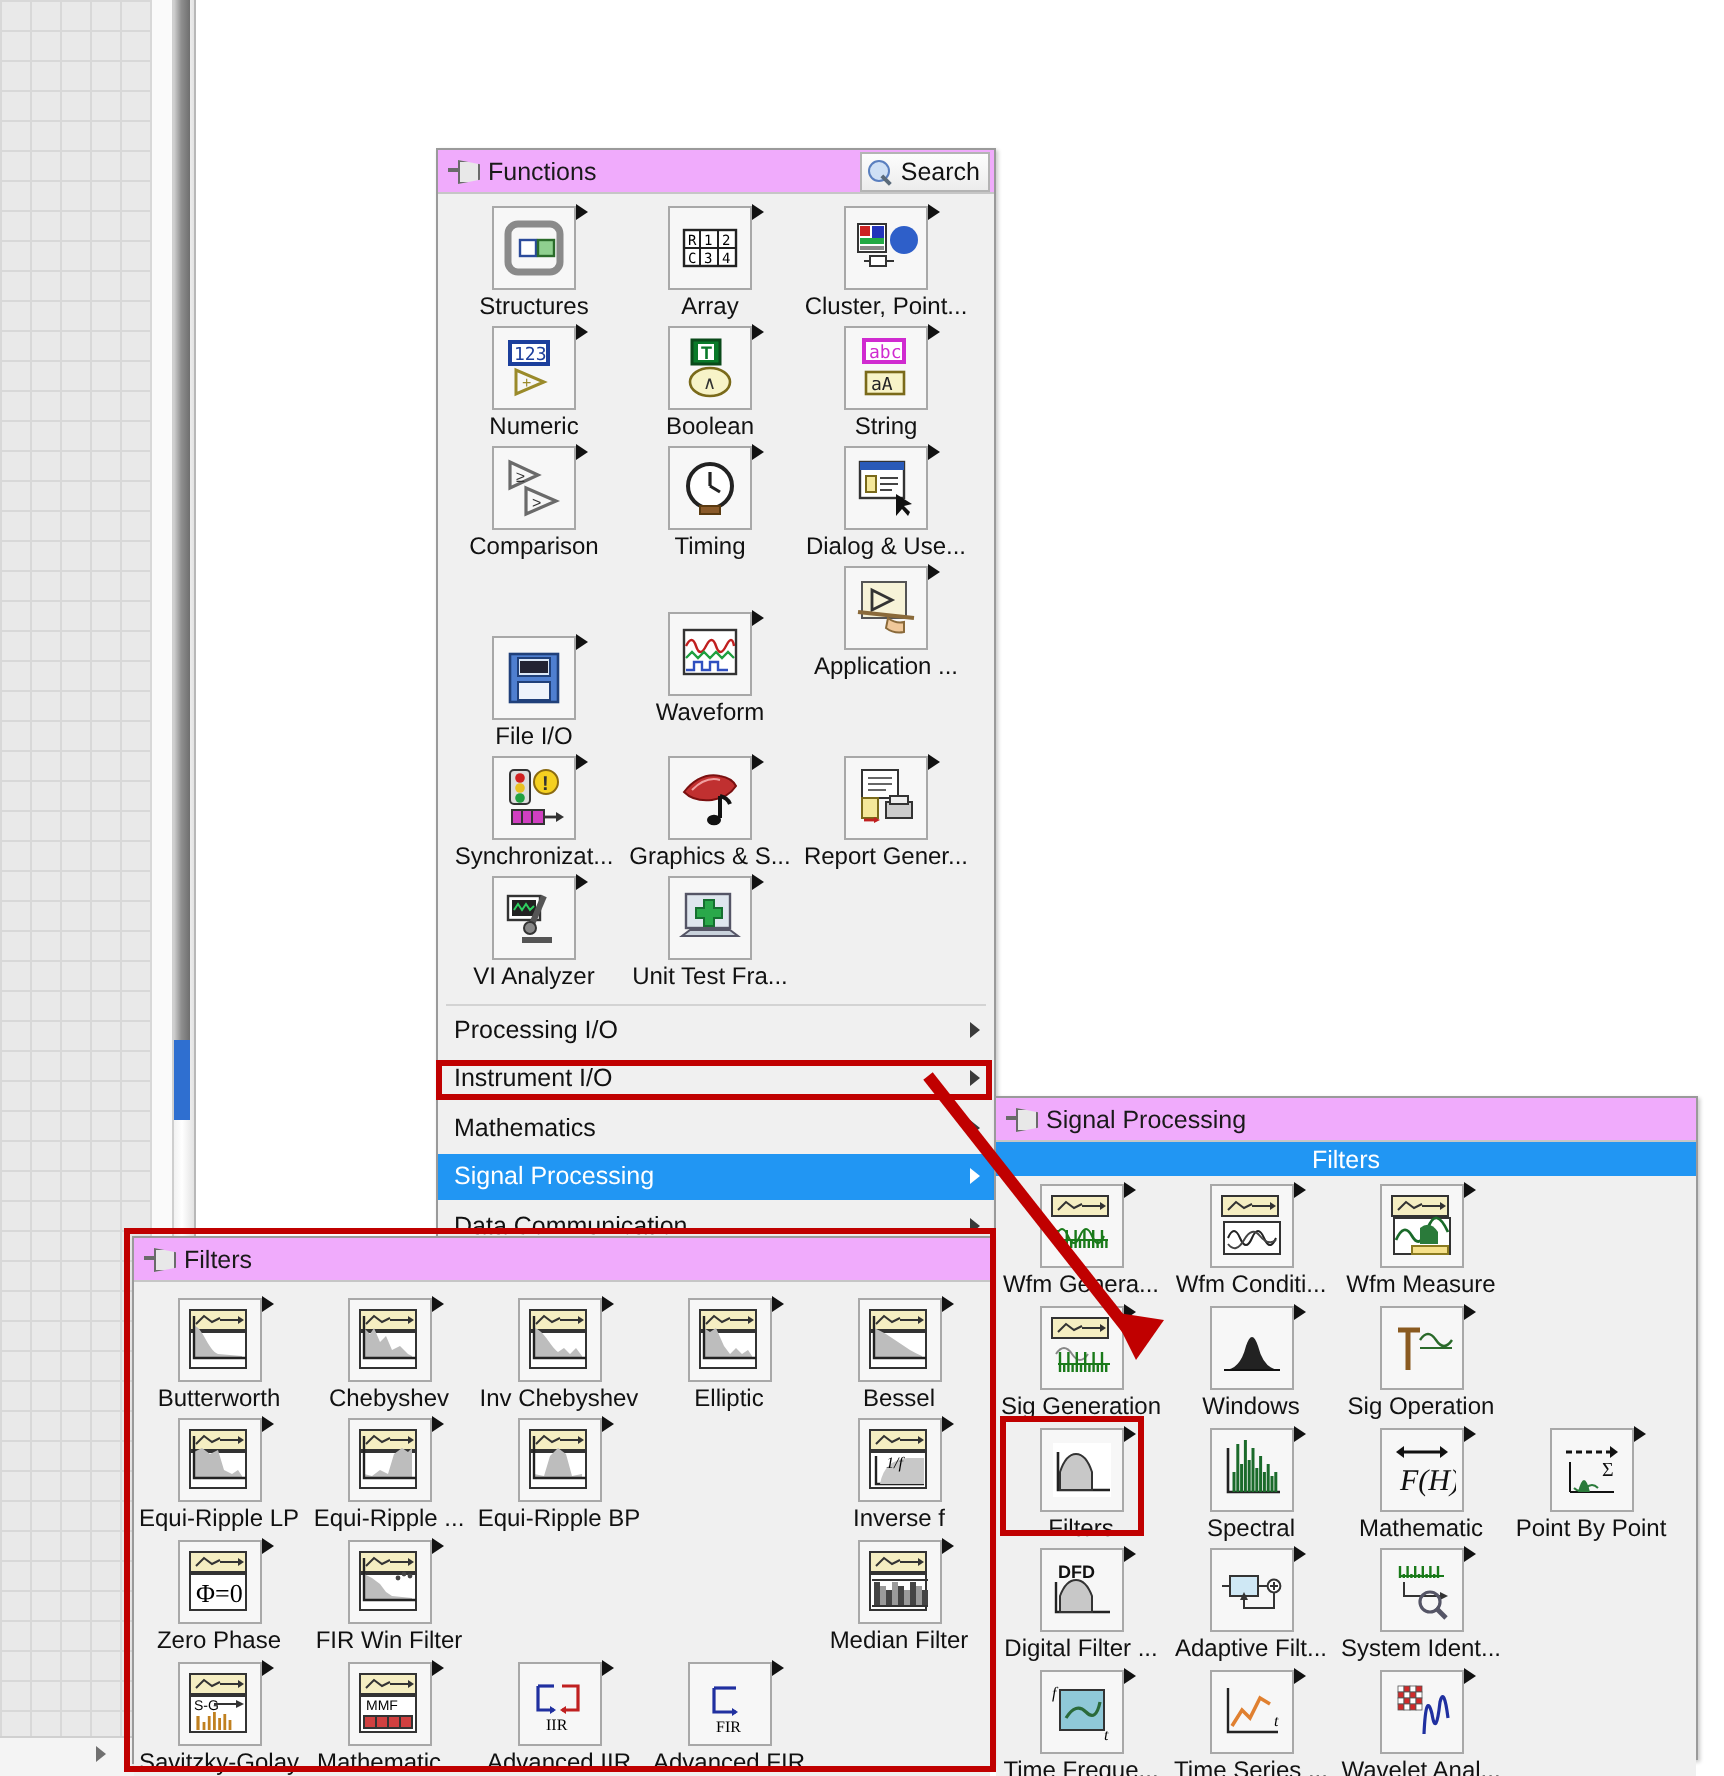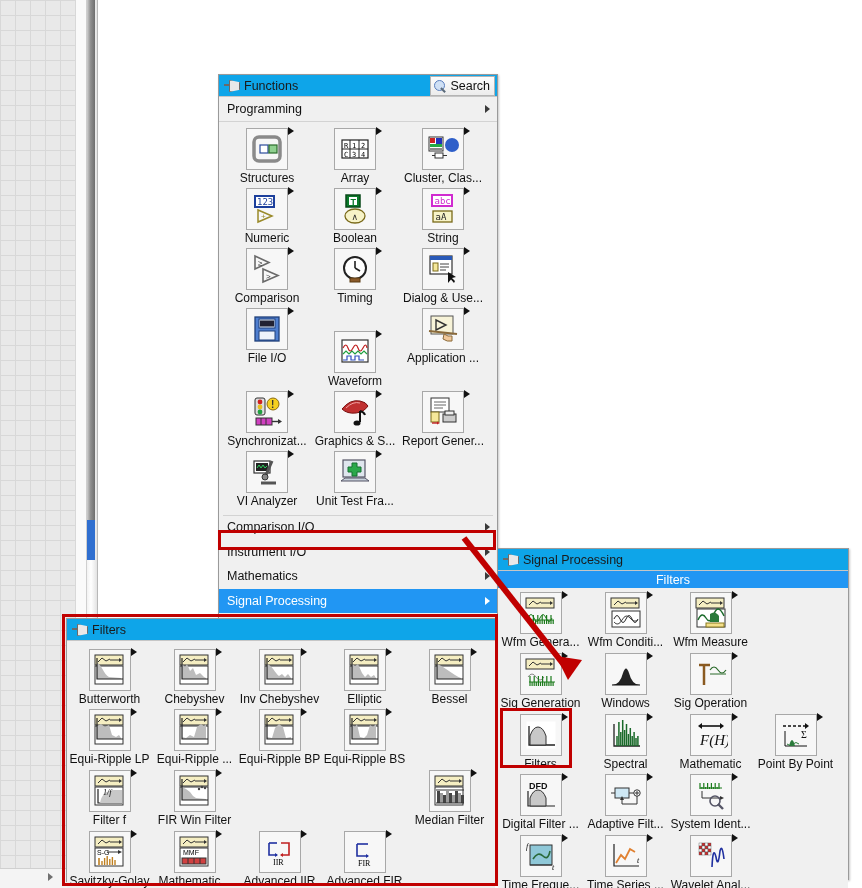--- a/index.html
+++ b/index.html
@@ -49,21 +49,21 @@
     position:absolute;left:96px;top:0;width:766px;height:888px;background:#ffffff;
   }
 
   
   .palette{
     position:absolute;background:#f0f0f0;
     border:1px solid #9a9a9a;
     box-shadow:1px 1px 2px rgba(0,0,0,.22);
   }
   .pal-title{
-    height:21px;background:#0ea5e9;border-bottom:1px solid #c6c6c6;
+    height:21px;background:#f0abfc;border-bottom:1px solid #c6c6c6;
     display:flex;align-items:center;gap:5px;padding-left:5px;
     font-size:12.5px;color:#1a1a1a;position:relative;
   }
   .pal-title .tname{white-space:nowrap;}
   .pin-icon{width:15px;height:13px;flex:none;position:relative;}
   .pin-icon .bar{position:absolute;left:0;top:5px;width:6px;height:2px;background:#6a6a6a;}
   .pin-icon .head{position:absolute;left:5px;top:1px;width:9px;height:10px;
      border:1.4px solid #6a6a6a;background:#e8e8e8;
      clip-path:polygon(0 0,100% 18%,100% 82%,0 100%);}
   .search-btn{
@@ -159,24 +159,20 @@
     <span class="tname">Functions</span>
     <span class="search-btn">
       <span class="mag">
           <span class="lens"></span>
           <span class="hdl"></span>
         </span>
       <span>Search</span>
     </span>
   </div>
 
-  <div class="cat-row top">
-    <span>Programming</span>
-    <span class="cat-arrow"></span>
-  </div>
 
   <div class="icon-area">
     <div class="icon-grid" id="fn-grid">
         <div class="pal-item" style="width: 88px;">
           <div class="glyphbox">
             <svg width="34" height="34" viewBox="0 0 34 34">
               <rect x="4" y="5" width="26" height="24" rx="5" fill="none" stroke="#8a8a8a" stroke-width="3.5"></rect>
               <rect x="10" y="13" width="8" height="8" fill="#fff" stroke="#2b4b9b" stroke-width="1.2"></rect>
               <rect x="19" y="13" width="8" height="8" fill="#8fd08f" stroke="#2a6b2a" stroke-width="1.2"></rect>
             </svg>
@@ -210,21 +206,21 @@
               <rect x="10" y="6" width="6" height="6" fill="#2233bb"></rect>
               <rect x="4" y="12" width="12" height="3" fill="#22aa44"></rect>
               <rect x="4" y="16" width="12" height="2" fill="#888"></rect>
               <circle cx="26" cy="13" r="7" fill="#2e5fc9"></circle>
               <rect x="9" y="21" width="8" height="5" fill="#fff" stroke="#333" stroke-width="1"></rect>
               <line x1="6" y1="23.5" x2="9" y2="23.5" stroke="#333"></line>
               <line x1="17" y1="23.5" x2="21" y2="23.5" stroke="#333"></line>
             </svg>
             <span class="sub-tri"></span>
           </div>
-          <div class="lbl">Cluster, Clas...</div>
+          <div class="lbl">Cluster, Point...</div>
         </div>
         <div class="pal-item" style="width: 88px;">
           <div class="glyphbox">
             <svg width="34" height="34" viewBox="0 0 34 34">
               <rect x="5" y="4" width="19" height="11" fill="#fff" stroke="#1c3f9c" stroke-width="2"></rect>
               <text x="7" y="13" font-size="9" font-family="monospace" fill="#1c3f9c">123</text>
               <polygon points="8,18 8,30 22,24" fill="none" stroke="#9a8a2a" stroke-width="1.5"></polygon>
               <text x="11" y="27" font-size="8" fill="#9a8a2a">+</text>
             </svg>
             <span class="sub-tri"></span>
@@ -288,21 +284,21 @@
               <rect x="7" y="11" width="5" height="8" fill="#f5e89a" stroke="#7a6a1a"></rect>
               <line x1="14" y1="12" x2="23" y2="12" stroke="#444"></line>
               <line x1="14" y1="15" x2="23" y2="15" stroke="#444"></line>
               <line x1="14" y1="18" x2="20" y2="18" stroke="#444"></line>
               <polygon points="22,20 22,31 25,27.5 28,31 29,29 26,26 30,25" fill="#111"></polygon>
             </svg>
             <span class="sub-tri"></span>
           </div>
           <div class="lbl">Dialog &amp; Use...</div>
         </div>
-        <div class="pal-item" style="width: 88px;">
+        <div class="pal-item" style="width: 88px; margin-top: 35px;">
           <div class="glyphbox">
             <svg width="34" height="34" viewBox="0 0 34 34">
               <rect x="5" y="5" width="24" height="24" fill="#4f7fd0" stroke="#20407a" stroke-width="1.3"></rect>
               <rect x="9" y="7" width="16" height="9" fill="#dce8f8" stroke="#20407a"></rect>
               <rect x="10" y="8.5" width="14" height="6" fill="#223"></rect>
               <rect x="9" y="19" width="16" height="9" fill="#eef3fb" stroke="#20407a"></rect>
             </svg>
             <span class="sub-tri"></span>
           </div>
           <div class="lbl">File I/O</div>
@@ -403,21 +399,21 @@
             </svg>
             <span class="sub-tri"></span>
           </div>
           <div class="lbl">Unit Test Fra...</div>
         </div>
       </div>
   </div>
 
   <div id="fn-cats">
       <div class="cat-row">
-        <span>Comparison I/O</span>
+        <span>Processing I/O</span>
         <span class="cat-arrow"></span>
       </div>
       <div class="cat-row">
         <span>Instrument I/O</span>
         <span class="cat-arrow"></span>
       </div>
       <div class="cat-row">
         <span>Mathematics</span>
         <span class="cat-arrow"></span>
       </div>
@@ -865,52 +861,51 @@
               <polygon points="26,5 29,7 26,9" fill="#333"></polygon>
               <rect x="2" y="13" width="28" height="18" fill="#fff" stroke="#333" stroke-width="1"></rect>
               <path d="M4 26 L4 24 L9 25 L12 15 L16 11 L20 14 L23 25 L28 24 L28 26 Z" fill="#bdbdbd"></path>
               <path d="M4 8 L4 29 L30 29" stroke="#222" fill="none" stroke-width="1.2" transform="translate(0,-3)"></path>
             </svg>
             <span class="sub-tri"></span>
           </div>
           <div class="lbl">Equi-Ripple BP</div>
         </div>
         <div class="pal-item" style="width: 85px;">
-          <div class="glyphbox">
-            <svg width="34" height="34" viewBox="0 0 34 34">
-              <rect x="2" y="2" width="28" height="10" fill="#f5eec2" stroke="#333" stroke-width="1"></rect>
-              <path d="M5 9 L9 5 L13 8 L17 6" stroke="#333" fill="none" stroke-width="1"></path>
-              <path d="M17 7 L26 7" stroke="#333" stroke-width="1"></path>
-              <polygon points="26,5 29,7 26,9" fill="#333"></polygon>
-              <rect x="2" y="13" width="28" height="18" fill="#fff" stroke="#333" stroke-width="1"></rect>
-              <path d="M4 26 L4 12 L7 14 L9 11 L12 24 L16 25 L19 22 L22 12 L25 14 L28 11 L28 26 Z" fill="#bdbdbd"></path>
-              <path d="M4 8 L4 29 L30 29" stroke="#222" fill="none" stroke-width="1.2" transform="translate(0,-3)"></path>
-            </svg>
-            <span class="sub-tri"></span>
-          </div>
-          <div class="lbl">Equi-Ripple BS</div>
-        </div>
-        <div class="pal-item" style="width: 85px;">
           <div style="height:58px"></div>
         </div>
         <div class="pal-item" style="width: 85px;">
           <div class="glyphbox">
             <svg width="34" height="34" viewBox="0 0 34 34">
               <rect x="2" y="2" width="28" height="10" fill="#f5eec2" stroke="#333" stroke-width="1"></rect>
               <path d="M5 9 L9 5 L13 8 L17 6" stroke="#333" fill="none" stroke-width="1"></path>
               <path d="M17 7 L26 7" stroke="#333" stroke-width="1"></path>
               <polygon points="26,5 29,7 26,9" fill="#333"></polygon>
               <rect x="2" y="13" width="28" height="18" fill="#fff" stroke="#333"></rect>
               <path d="M5 15 L5 29 L29 29" stroke="#222" fill="none" stroke-width="1.2"></path>
               <path d="M7 29 q2 -12 14 -13 l8 0 l0 13 z" fill="#c8c8c8"></path>
               <text x="10" y="21" font-size="8" font-family="serif" font-style="italic">1/f</text>
             </svg>
             <span class="sub-tri"></span>
           </div>
-          <div class="lbl">Filter f</div>
+          <div class="lbl">Inverse f</div>
+        </div>
+        <div class="pal-item" style="width: 85px;">
+          <div class="glyphbox">
+            <svg width="34" height="34" viewBox="0 0 34 34">
+              <rect x="2" y="2" width="28" height="10" fill="#f5eec2" stroke="#333" stroke-width="1"></rect>
+              <path d="M5 9 L9 5 L13 8 L17 6" stroke="#333" fill="none" stroke-width="1"></path>
+              <path d="M17 7 L26 7" stroke="#333" stroke-width="1"></path>
+              <polygon points="26,5 29,7 26,9" fill="#333"></polygon>
+              <rect x="2" y="13" width="28" height="18" fill="#fff" stroke="#333"></rect>
+              <text x="5" y="27" font-size="13" font-family="serif">Φ=0</text>
+            </svg>
+            <span class="sub-tri"></span>
+          </div>
+          <div class="lbl">Zero Phase</div>
         </div>
         <div class="pal-item" style="width: 85px;">
           <div class="glyphbox">
             <svg width="34" height="34" viewBox="0 0 34 34">
               <rect x="2" y="2" width="28" height="10" fill="#f5eec2" stroke="#333" stroke-width="1"></rect>
               <path d="M5 9 L9 5 L13 8 L17 6" stroke="#333" fill="none" stroke-width="1"></path>
               <path d="M17 7 L26 7" stroke="#333" stroke-width="1"></path>
               <polygon points="26,5 29,7 26,9" fill="#333"></polygon>
               <rect x="2" y="13" width="28" height="18" fill="#fff" stroke="#333" stroke-width="1"></rect>
               <path d="M4 26 L4 13 L8 15 L12 18 L15 22 L18 24 L28 25 L28 26 Z" fill="#bdbdbd"></path>

